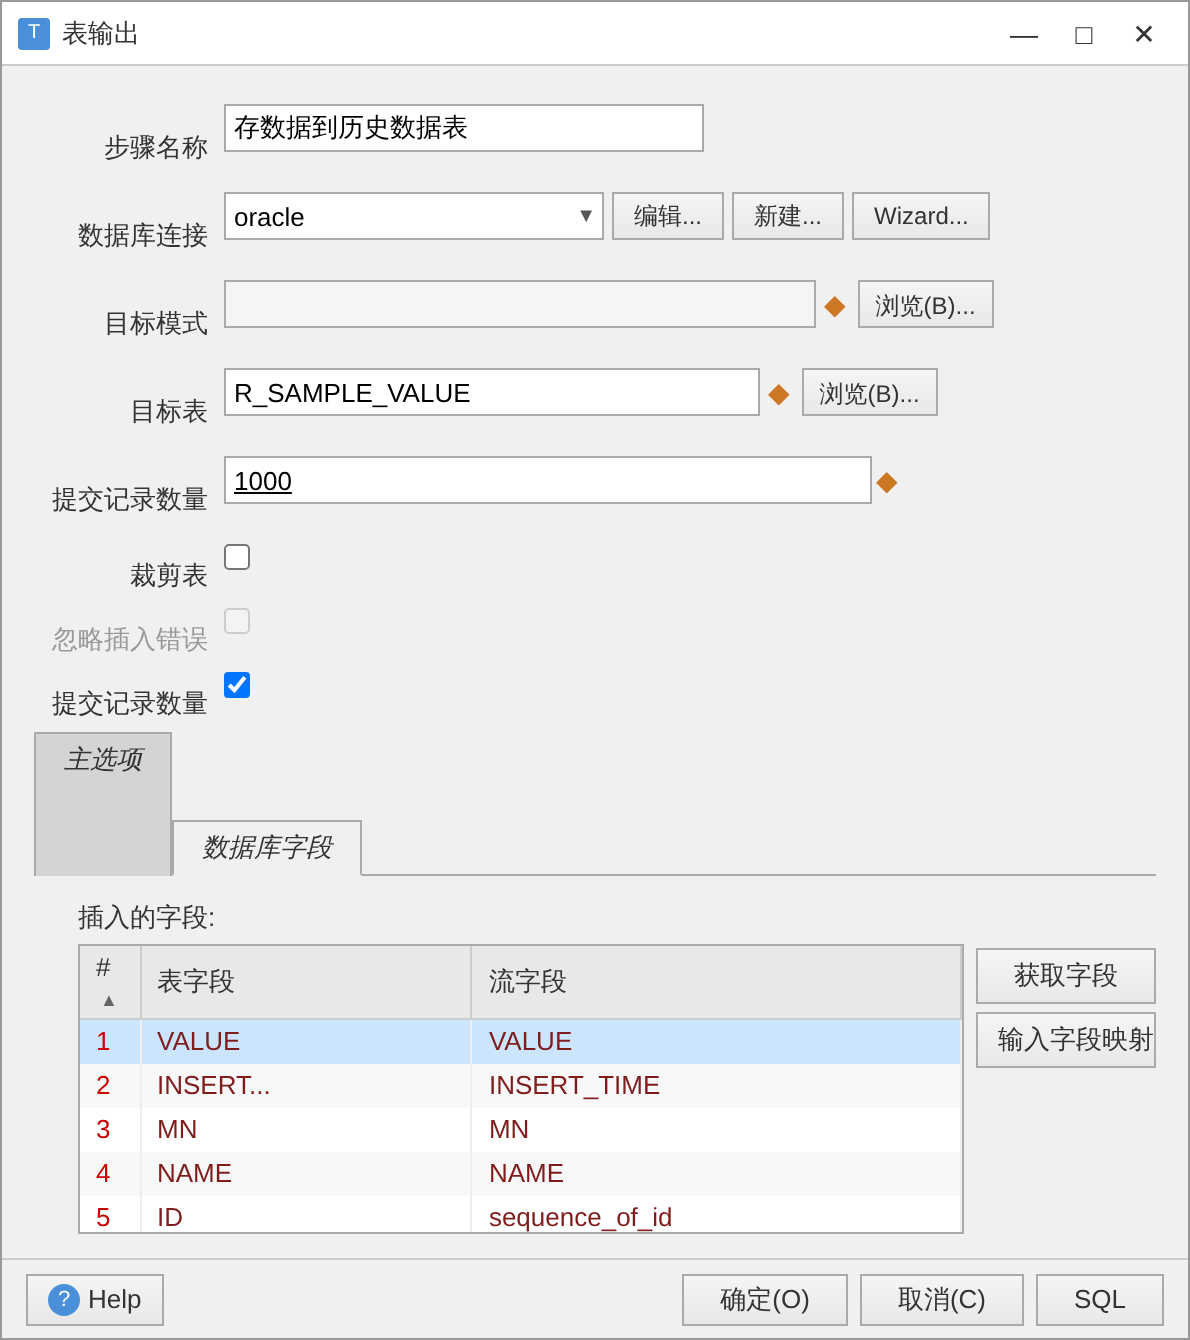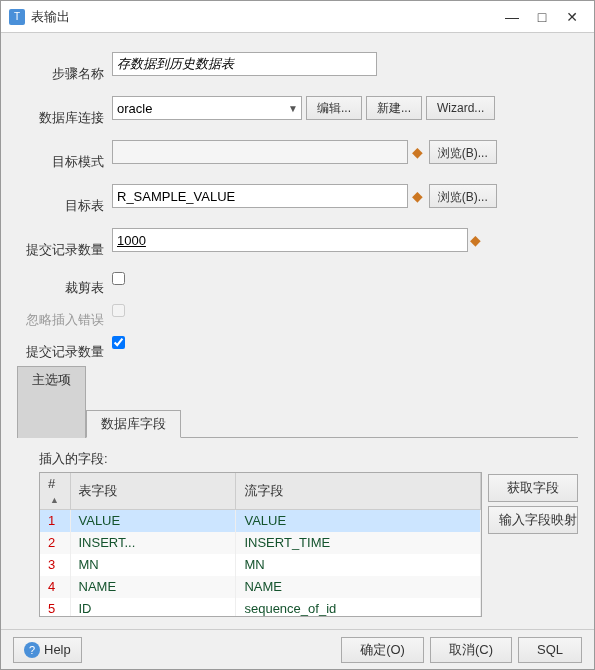--- a/index.html
+++ b/index.html
@@ -97,22 +97,21 @@
       border: 1px solid #aaa;
       background: white;
       height: 24px;
       padding: 0 4px;
       font-size: 13px;
       font-family: inherit;
       outline: none;
     }
 
     .step-name-input {
-      width: 265px;
-      font-style: italic;
+      width: 240px;
     }
 
     .db-connection-row {
       display: flex;
       align-items: center;
       gap: 4px;
     }
 
     .db-select-wrapper {
       position: relative;
@@ -177,25 +176,25 @@
       padding: 4px 8px;
       font-size: 12px;
       font-family: inherit;
       cursor: pointer;
       color: #333;
       white-space: nowrap;
       text-align: right;
     }
 
     .target-table-input {
-      width: 296px;
+      width: 268px;
     }
 
     .commit-count-input {
-      width: 356px;
+      width: 324px;
       text-decoration: underline;
     }
 
     .checkbox-row {
       display: flex;
       align-items: center;
       height: 22px;
     }
 
     .checkbox-row input[type="checkbox"] {
@@ -204,20 +203,21 @@
     }
 
     .checkbox-disabled {
       color: #999;
     }
 
     .tabs-section {
       display: flex;
       border-bottom: 1px solid #aaa;
       margin-top: 4px;
+      font-style: italic;
     }
 
     .tab {
       padding: 4px 14px;
       border: 1px solid #aaa;
       border-bottom: none;
       background: #e8e8e8;
       font-size: 13px;
       cursor: pointer;
       color: #333;
@@ -294,21 +294,21 @@
       user-select: none;
     }
 
     .data-table th:first-child {
       width: 30px;
     }
 
     .data-table td {
       padding: 2px 8px;
       border-right: 1px solid #eee;
-      color: #14532d;
+      color: #7f1d1d;
       height: 22px;
     }
 
     .data-table tr:nth-child(even) {
       background: #f8f8f8;
     }
 
     .data-table tr.selected {
       background: #cce5ff;
     }

